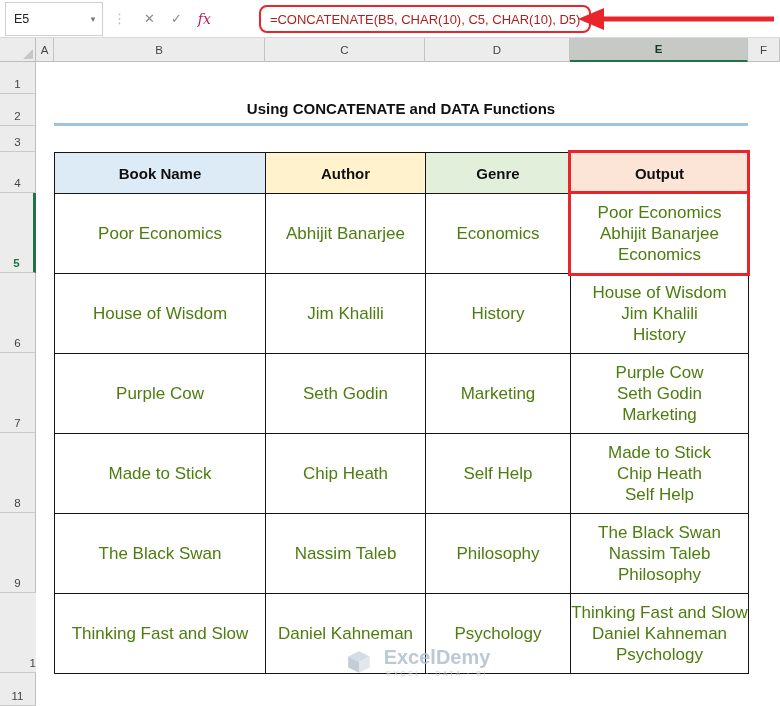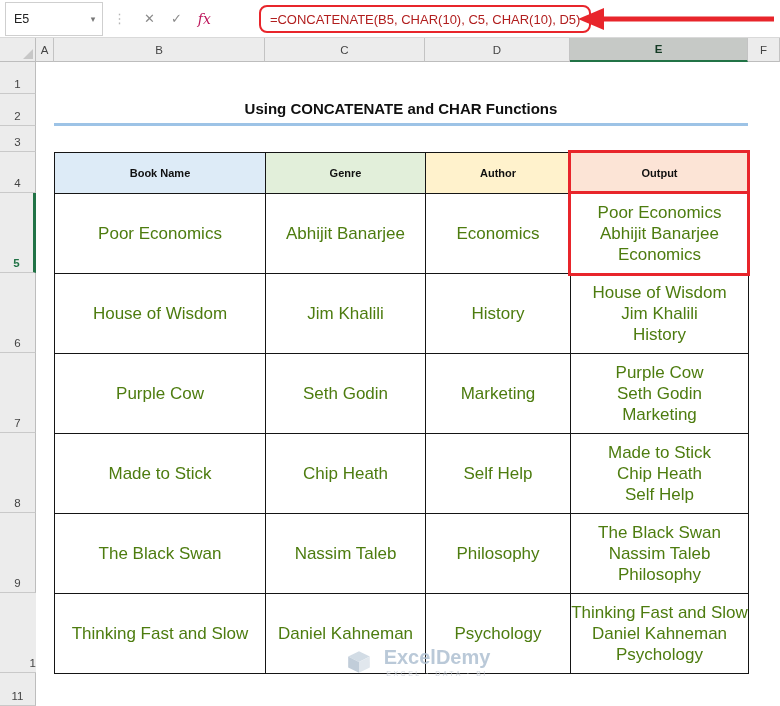--- a/index.html
+++ b/index.html
@@ -29,21 +29,21 @@
   .col-h{height:24px;display:flex;align-items:center;justify-content:center;font-size:11.5px;color:#444;background:#ECECEC;border-right:1px solid #c3c3c3;border-bottom:1px solid #bdbdbd}
   .col-h.sel{background:#C6C9C6;border-bottom:2px solid var(--green);color:#143A24;font-weight:bold}
   .row-headers{position:absolute;left:0;top:24px;width:36px}
   .row-h{width:36px;display:flex;align-items:flex-end;justify-content:center;padding-bottom:3px;font-size:11.5px;color:#444;background:#ECECEC;border-right:1px solid #bdbdbd;border-bottom:1px solid #c9c9c9}
   .row-h.sel{border-right:3px solid var(--green);color:var(--green);font-weight:bold}
 
   
   .cells{position:absolute;left:36px;top:24px;width:744px;height:644px;background:#fff}
   .title-cell{position:absolute;left:18px;top:32px;width:694px;height:32px;display:flex;align-items:center;justify-content:center;font-weight:bold;font-size:15px;color:#101010;border-bottom:3px solid var(--underline)}
   .book-table{position:absolute;left:18px;top:90px;width:694px;display:grid;grid-template-columns:211px 160px 145px 178px;grid-template-rows:41px repeat(6,80px);border-left:1px solid #151515;border-top:1px solid #151515;background:#fff}
-  .th{display:flex;align-items:center;justify-content:center;font-weight:bold;font-size:11px;color:#101010;border-right:1px solid #151515;border-bottom:1px solid #151515}
+  .th{display:flex;align-items:center;justify-content:center;font-weight:bold;font-size:15px;color:#101010;border-right:1px solid #151515;border-bottom:1px solid #151515}
   .td{display:flex;align-items:center;justify-content:center;text-align:right;font-size:17px;color:#4d7c0f;border-right:1px solid #151515;border-bottom:1px solid #151515;background:#fff}
   .td.out{flex-direction:column;line-height:21px}
 
   
   .red-rect{position:absolute;border:3px solid var(--red);pointer-events:none;z-index:5}
   #rect-e4{left:532px;top:88px;width:182px;height:44px}
   #rect-e5{left:532px;top:129px;width:182px;height:85px}
 
   
   .watermark{position:absolute;left:272px;top:584px;width:220px;display:flex;align-items:center;justify-content:center;gap:12px;opacity:.85;pointer-events:none;z-index:4}
@@ -92,25 +92,25 @@
         <div class="row-h sel" style="height: 80px;">5</div>
         <div class="row-h" style="height: 80px;">6</div>
         <div class="row-h" style="height: 80px;">7</div>
         <div class="row-h" style="height: 80px;">8</div>
         <div class="row-h" style="height: 80px;">9</div>
         <div class="row-h" style="height: 80px; padding-left: 36px;">10</div>
         <div class="row-h" style="height: 33px;">11</div>
       </div>
 
     <div class="cells">
-      <div class="title-cell">Using CONCATENATE and CHAR Functions</div>
+      <div class="title-cell">Using CONCATENATE and DATA Functions</div>
       <div class="book-table" id="bookTable">
           <div class="th" style="background: rgb(221, 235, 247);">Book Name</div>
+          <div class="th" style="background: rgb(255, 242, 204);">Author</div>
           <div class="th" style="background: rgb(226, 239, 218);">Genre</div>
-          <div class="th" style="background: rgb(255, 242, 204);">Author</div>
           <div class="th" style="background: rgb(252, 228, 214);">Output</div>
           <div class="td">Poor Economics</div>
           <div class="td">Abhijit Banarjee</div>
           <div class="td">Economics</div>
           <div class="td out">
             <div>Poor Economics</div>
             <div>Abhijit Banarjee</div>
             <div>Economics</div>
           </div>
           <div class="td">House of Wisdom</div>

